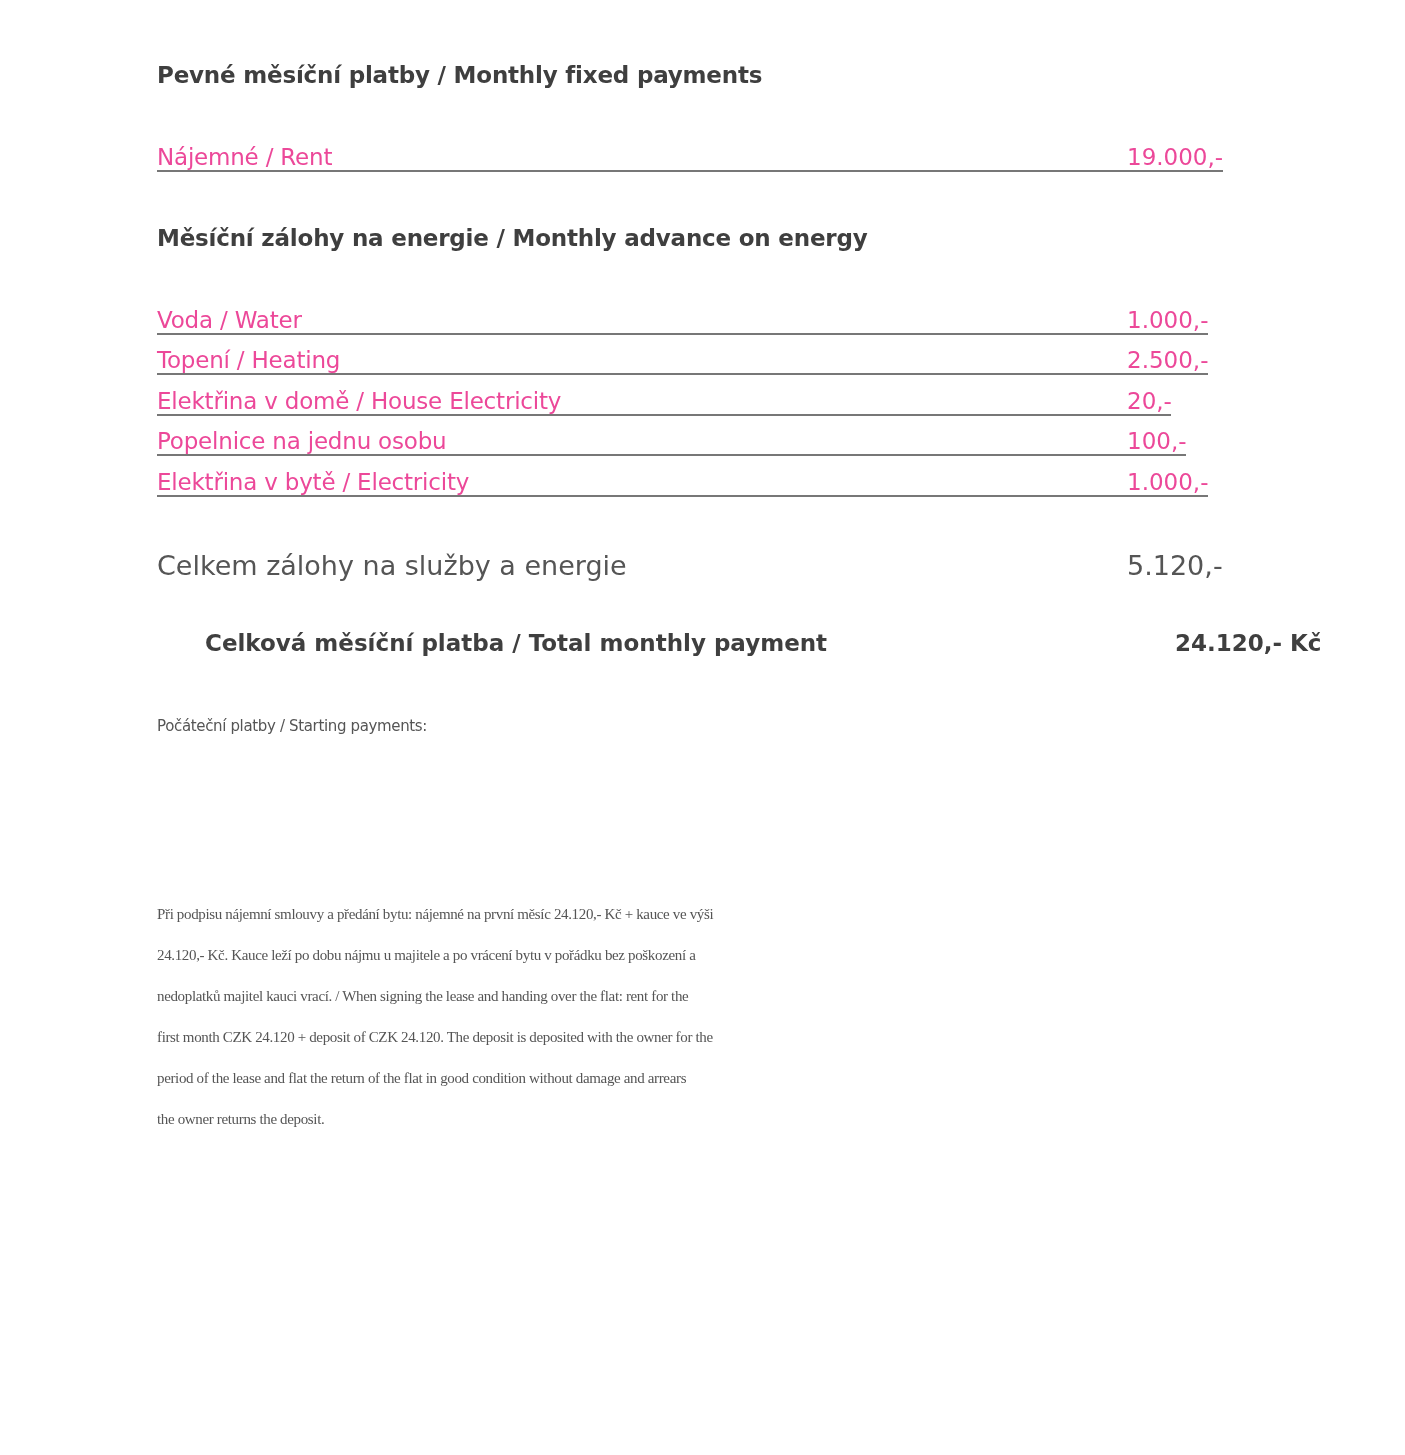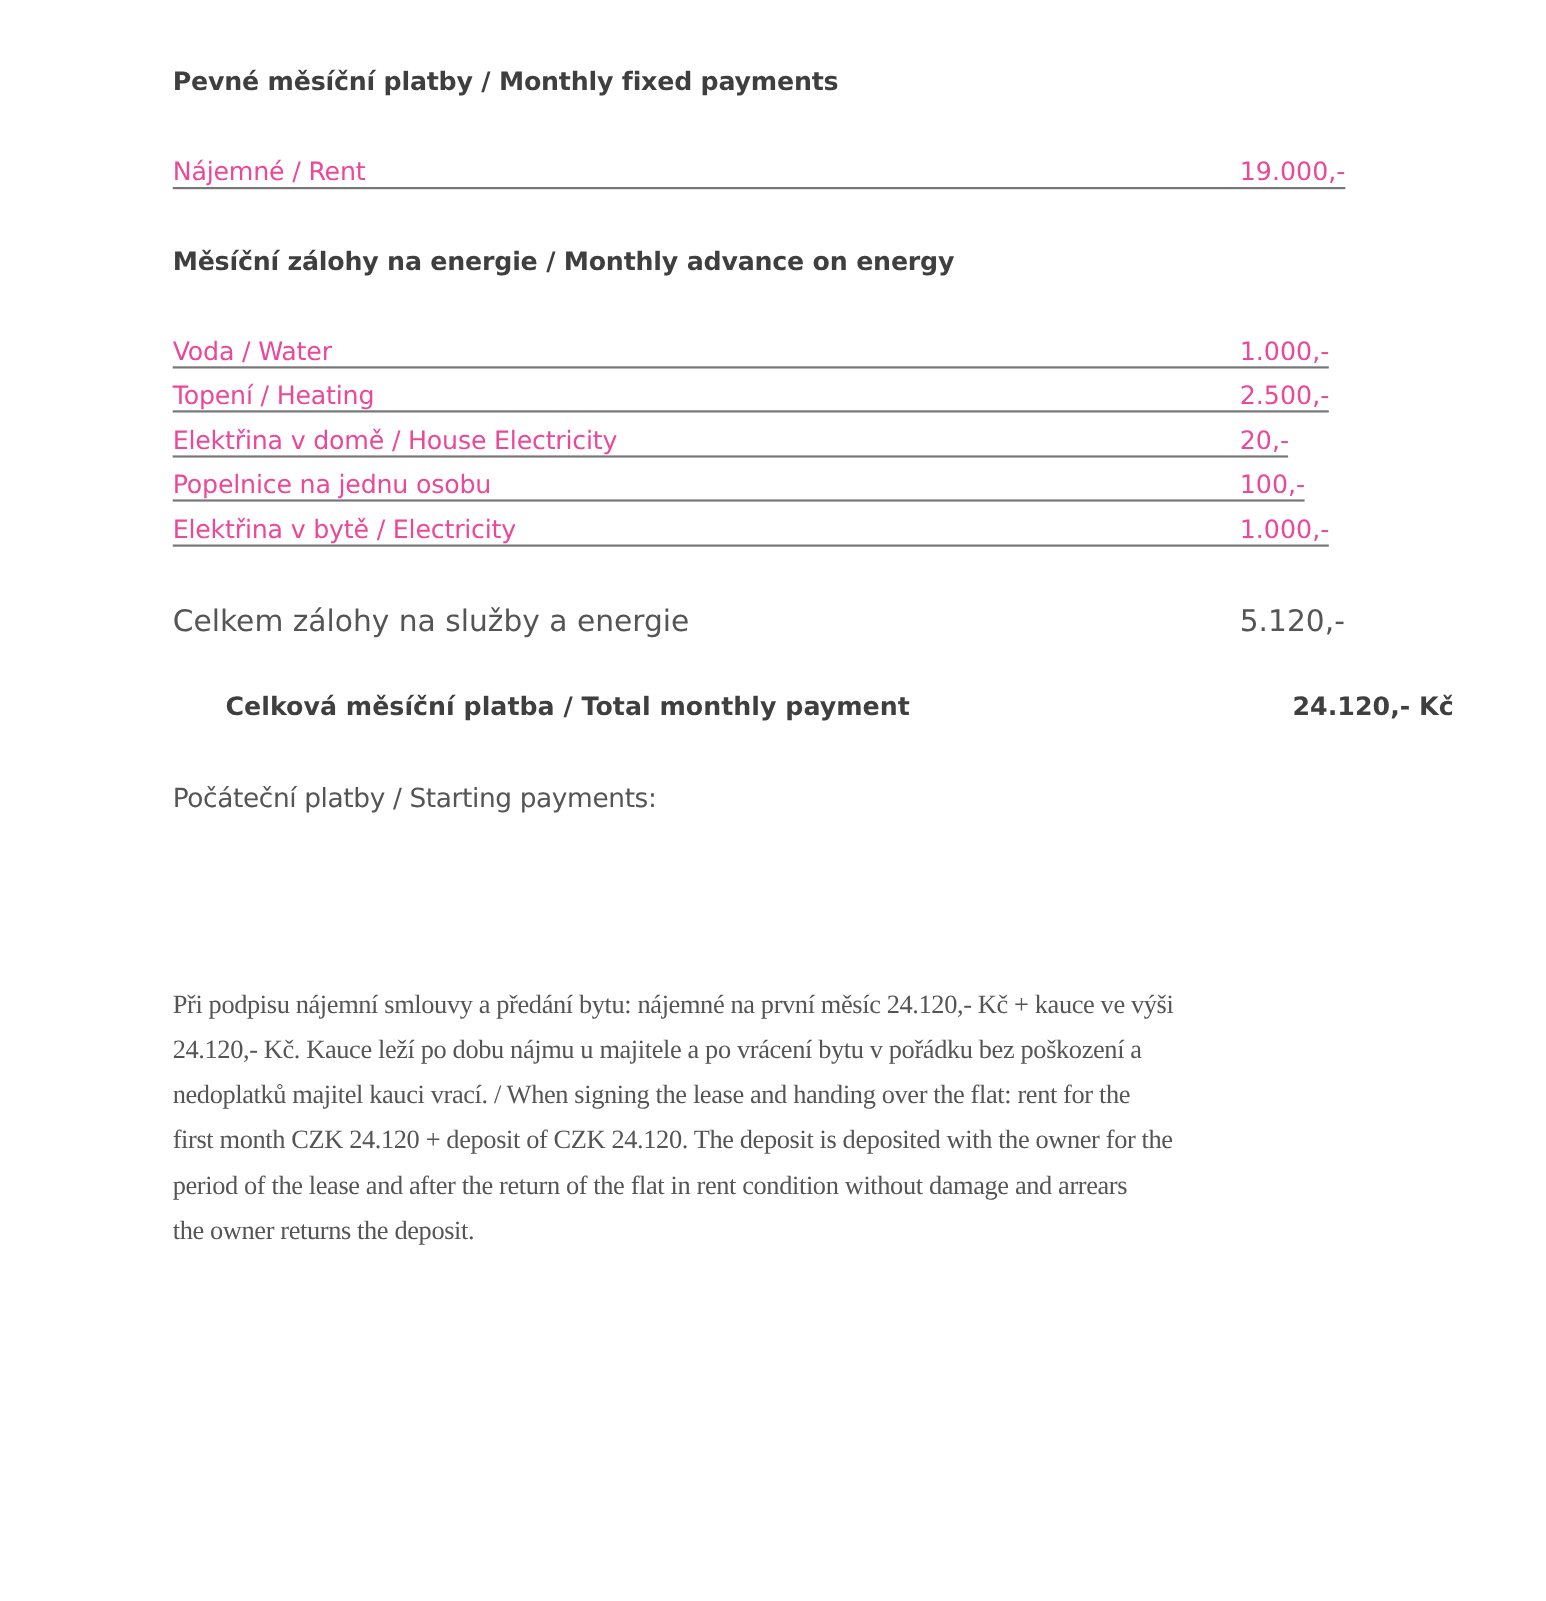--- a/index.html
+++ b/index.html
@@ -79,21 +79,21 @@
     }
     .bold-row .value {
       position: absolute;
       left: 970px;
       top: 0;
     }
     .para {
       position: absolute;
       left: 0;
       width: 1140px;
-      font-size: 24px;
+      font-size: 15px;
       color: #555;
       letter-spacing: -0.35px;
       white-space: nowrap;
     }
     .para .ln {
       display: block;
       height: 41px;
       line-height: 41px;
     }
   </style>
@@ -154,17 +154,17 @@
 
   <div class="para" style="top:706px;">
     <span class="ln">Počáteční platby / Starting payments:</span>
   </div>
 
   <div class="para" style="top:894px;font-family:Liberation Serif, serif;">
     <span class="ln">Při podpisu nájemní smlouvy a předání bytu: nájemné na první měsíc 24.120,- Kč + kauce ve výši</span>
     <span class="ln">24.120,- Kč. Kauce leží po dobu nájmu u majitele a po vrácení bytu v pořádku bez poškození a</span>
     <span class="ln">nedoplatků majitel kauci vrací. / When signing the lease and handing over the flat: rent for the</span>
     <span class="ln">first month CZK 24.120 + deposit of CZK 24.120. The deposit is deposited with the owner for the</span>
-    <span class="ln">period of the lease and after the return of the flat in rent condition without damage and arrears</span>
+    <span class="ln">period of the lease and flat the return of the flat in good condition without damage and arrears</span>
     <span class="ln">the owner returns the deposit.</span>
   </div>
 
 </div>
 
 </body></html>

